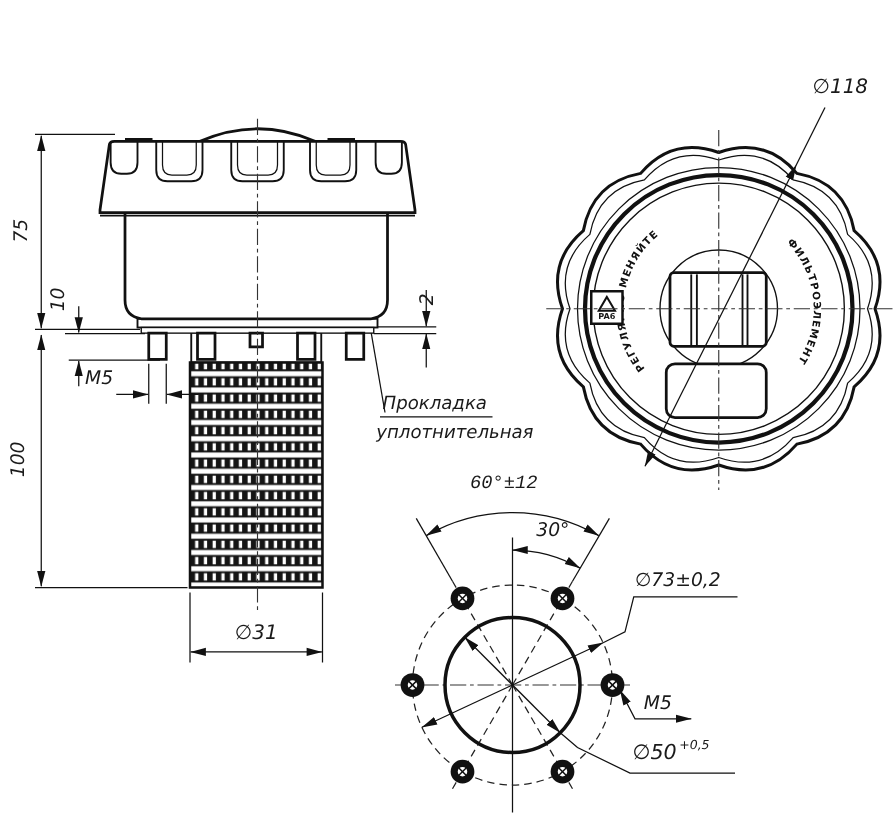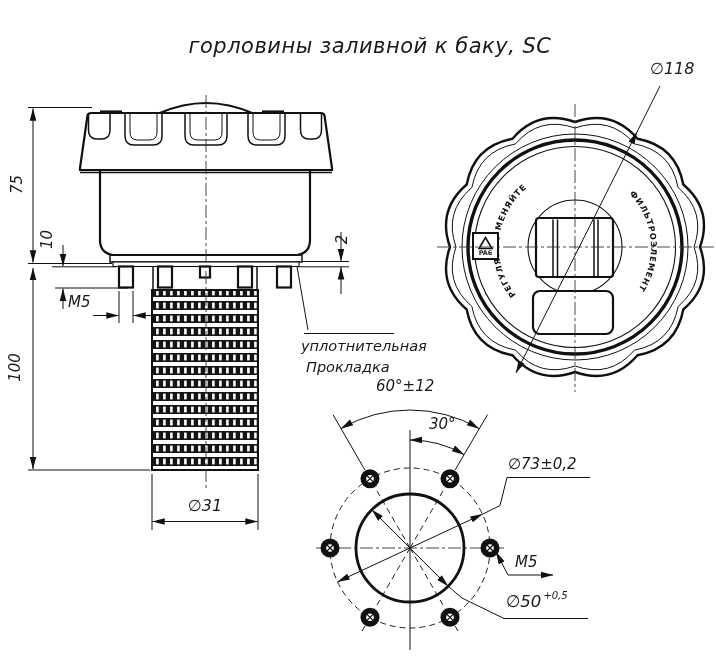--- a/index.html
+++ b/index.html
@@ -207,33 +207,32 @@
       <g>
         <circle cx="450" cy="617.3" r="9.5" fill="#111"></circle>
             <circle cx="450" cy="617.3" r="3.8" fill="#fff"></circle>
         <line x1="446.5" y1="613.8" x2="453.5" y2="620.8" stroke="#111" stroke-width="1.2"></line>
             <line x1="446.5" y1="620.8" x2="453.5" y2="613.8" stroke="#111" stroke-width="1.2"></line>
       </g>
     </g>
   </g>
 </svg>
 
-<div class="lbl ttl" style="top:36px;">горловины заливной к баку, SC</div>
 
 <div class="lbl dim rot" style="left:0px;top:177px;">75</div>
 <div class="lbl dim rot" style="left:30px;top:232px;">10</div>
 <div class="lbl dim rot" style="left:-2px;top:360px;">100</div>
 <div class="lbl dim" style="left:68px;top:295px;">М5</div>
 <div class="lbl dim rot" style="left:325px;top:232px;">2</div>
 <div class="lbl" style="left:170px;top:498px;width:70px;text-align:center;font-size:16px;">∅31</div>
-<div class="lbl" style="left:306px;top:316px;font-size:14.5px;margin-top:44px;">Прокладка</div>
+<div class="lbl" style="left:306px;top:316px;font-size:14.5px;">Прокладка</div>
 <div class="lbl" style="left:301px;top:339px;font-size:14.5px;">уплотнительная</div>
 
 <div class="lbl" style="left:650px;top:61px;font-size:16px;">∅118</div>
 <div class="lbl pa6" style="left:473px;top:250px;width:25px;">PA6</div>
 
-<div class="lbl dim" style="left:376px;top:379px;">60°±12</div>
+<div class="lbl dim" style="left:376px;top:379px;font-family:Liberation Mono, monospace;">60°±12</div>
 <div class="lbl dim" style="left:429px;top:417px;">30°</div>
 <div class="lbl dim" style="left:508px;top:457px;">∅73±0,2</div>
 <div class="lbl dim" style="left:515px;top:555px;">М5</div>
 <div class="lbl" style="left:506px;top:594px;font-size:16.5px;"><span>∅50</span><span class="sup">+0,5</span></div>
 
 </div>
 
 </body></html>

